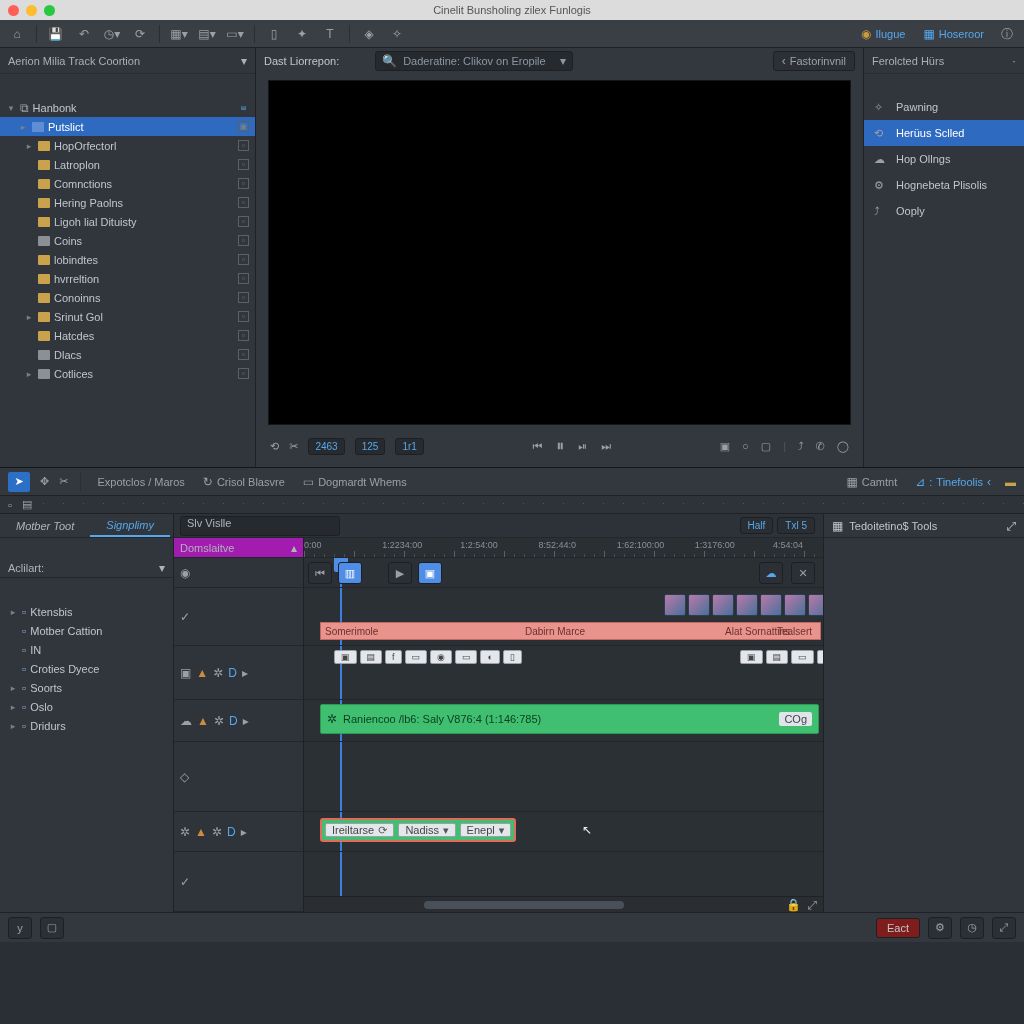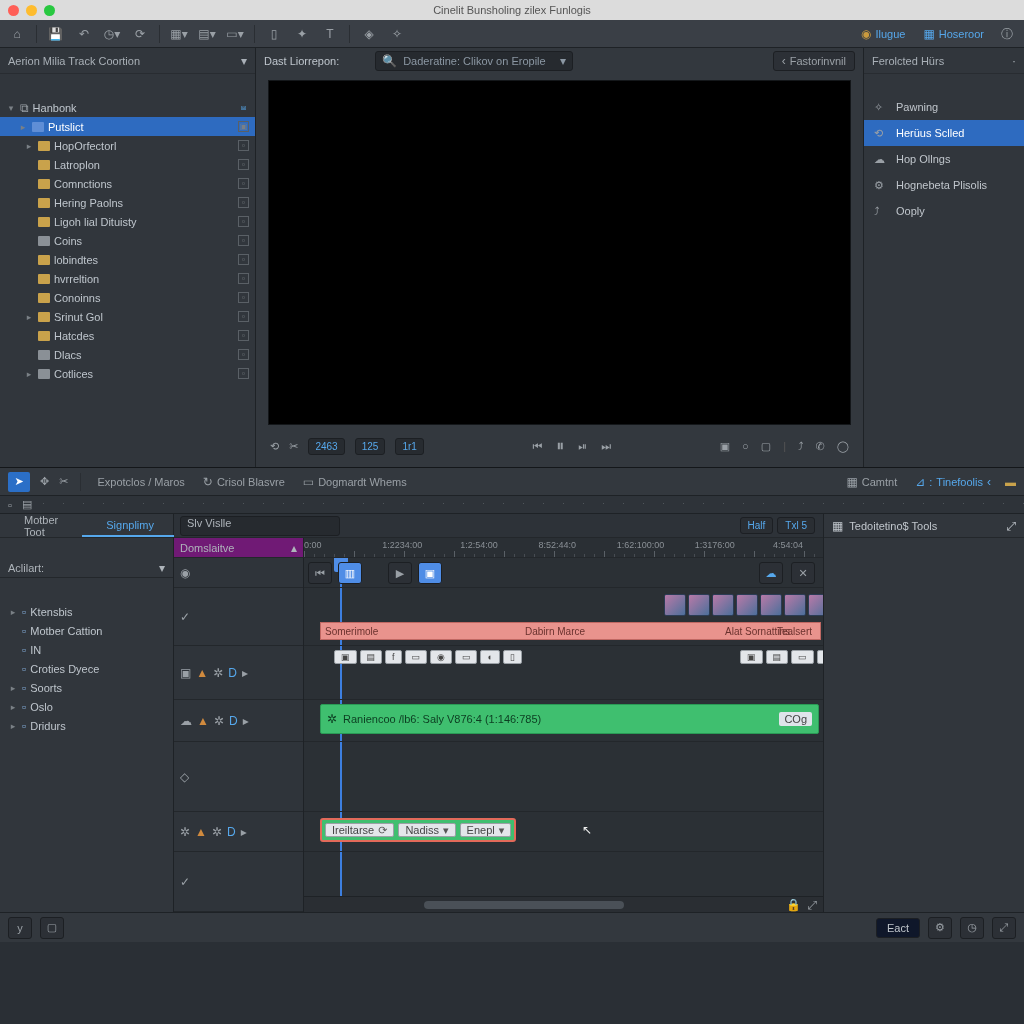--- a/index.html
+++ b/index.html
@@ -51,32 +51,32 @@
 
 .midbar { height:28px; background:#33383e; border-bottom:1px solid #1e2226; display:flex; align-items:center; padding:0 8px; gap:10px; }
 .mid-tab { display:flex; align-items:center; gap:4px; color:#9aa0a6; cursor:pointer; padding:0 4px; }
 .mid-tab.blue { color:#56a8ec; }
 .mid-box { width:22px; height:20px; background:#2b6fc7; border-radius:2px; display:flex; align-items:center; justify-content:center; color:#fff; }
 
 
 .lower { flex:1; display:flex; min-height:0; }
 .lower-left { width:174px; background:#31363c; border-right:1px solid #1e2226; }
 .ll-tabs { height:24px; display:flex; align-items:center; border-bottom:1px solid #23272b; }
-.ll-tab { padding:0 24px; height:100%; display:flex; align-items:center; color:#aeb4ba; cursor:pointer; }
+.ll-tab { padding:0 16px; height:100%; display:flex; align-items:center; color:#aeb4ba; cursor:pointer;font-style:italic; }
 .ll-tab.active { color:#56a8ec; border-bottom:2px solid #56a8ec; }
 .ll-head { height:20px; display:flex; align-items:center; justify-content:space-between; padding:0 8px; color:#aeb4ba; border-bottom:1px solid #23272b; }
 
 
 .tl { flex:1; display:flex; flex-direction:column; min-width:0; background:#2d3238; border-right:1px solid #1e2226; }
 .tl-top { height:24px; display:flex; align-items:center; border-bottom:1px solid #23272b; }
 .tl-field { flex:0 0 160px; height:20px; margin-left:6px; background:#262a2f; border:1px solid #1c1f23; border-radius:3px; display:flex; align-items:flex-start; padding:0 6px; color:#aeb4ba; }
 .tl-pills { margin-left:auto; display:flex; gap:4px; margin-right:8px; }
 .pill { padding:2px 7px; background:#2a2e33; border:1px solid #1c1f23; border-radius:3px; color:#56a8ec; font-size:10px; cursor:pointer; }
 .tl-head { height:20px; display:flex; border-bottom:1px solid #23272b; }
-.track-head-col { width:130px; background:#701a75; border-right:1px solid #1e2226; display:flex; align-items:center; justify-content:space-between; padding:0 6px; color:#aeb4ba; }
+.track-head-col { width:130px; background:#a21caf; border-right:1px solid #1e2226; display:flex; align-items:center; justify-content:space-between; padding:0 6px; color:#aeb4ba; }
 .ruler { flex:1; position:relative; background:#2a2f34; overflow:hidden; }
 .ruler-lbl { position:absolute; top:2px; font-size:9px; color:#8a9096; }
 .ruler-tick { position:absolute; bottom:0; width:1px; height:6px; background:#5a6066; }
 .ruler-tick.small { height:3px; background:#474c52; }
 .tl-body { flex:1; display:flex; min-height:0; position:relative; }
 .heads { width:130px; background:#2f343a; border-right:1px solid #1e2226; }
 .trk-head { border-bottom:1px solid #23272b; display:flex; align-items:center; padding:0 6px; gap:5px; color:#9aa0a6; }
 .lanes { flex:1; position:relative; overflow:hidden; background:#2b3035; }
 .lane { position:absolute; left:0; right:0; border-bottom:1px solid #23272b; }
 .playhead { position:absolute; top:0; bottom:0; width:2px; background:#3d7fe0; }
@@ -89,21 +89,21 @@
 .mini { height:14px; padding:0 6px; background:#e3e6ea; border:1px solid #9aa0a6; border-radius:2px; font-size:9px; color:#444; display:flex; align-items:center; gap:4px; }
 .mini .dd { color:#555; }
 
 
 .rtools { width:200px; background:#31363c; }
 .rtools-head { height:24px; display:flex; align-items:center; padding:0 8px; gap:6px; border-bottom:1px solid #23272b; }
 
 
 .footer { height:30px; background:#33383e; border-top:1px solid #1e2226; display:flex; align-items:center; padding:0 8px; gap:8px; }
 .fbtn { width:24px; height:22px; background:#2c3036; border:1px solid #1c1f23; border-radius:3px; display:flex; align-items:center; justify-content:center; color:#9aa0a6; cursor:pointer; }
-.ftxt { padding:3px 10px; background:#0f172a; border:1px solid #1c1f23; border-radius:3px; color:#c0c6cc; cursor:pointer; }
+.ftxt { padding:3px 10px; background:#7f1d1d; border:1px solid #1c1f23; border-radius:3px; color:#c0c6cc; cursor:pointer; }
 
 
 .i { font-family:Arial; font-size:12px; line-height:1; }
 </style>
 </head>
 <body>
 
 <div class="titlebar">
   <div class="traffic">
     <div class="tdot" style="background:#ff5f57"></div>

